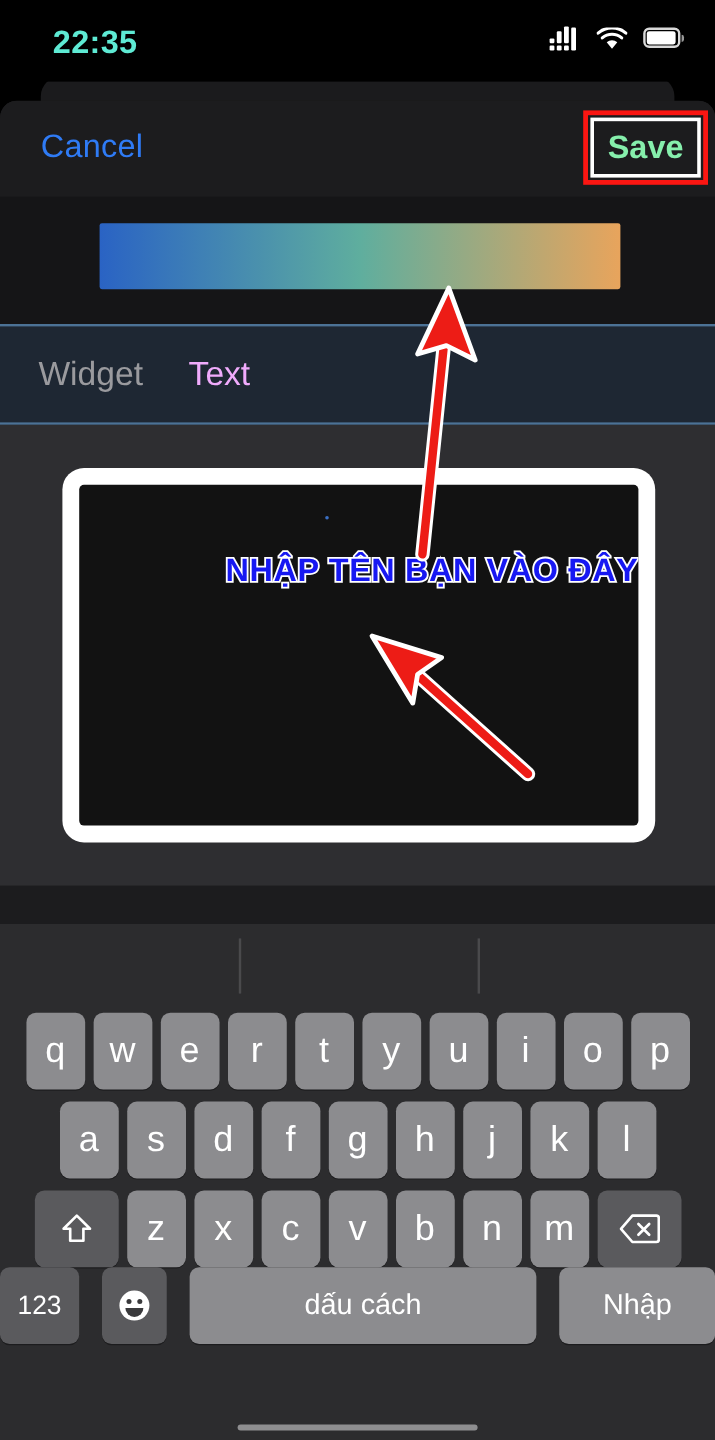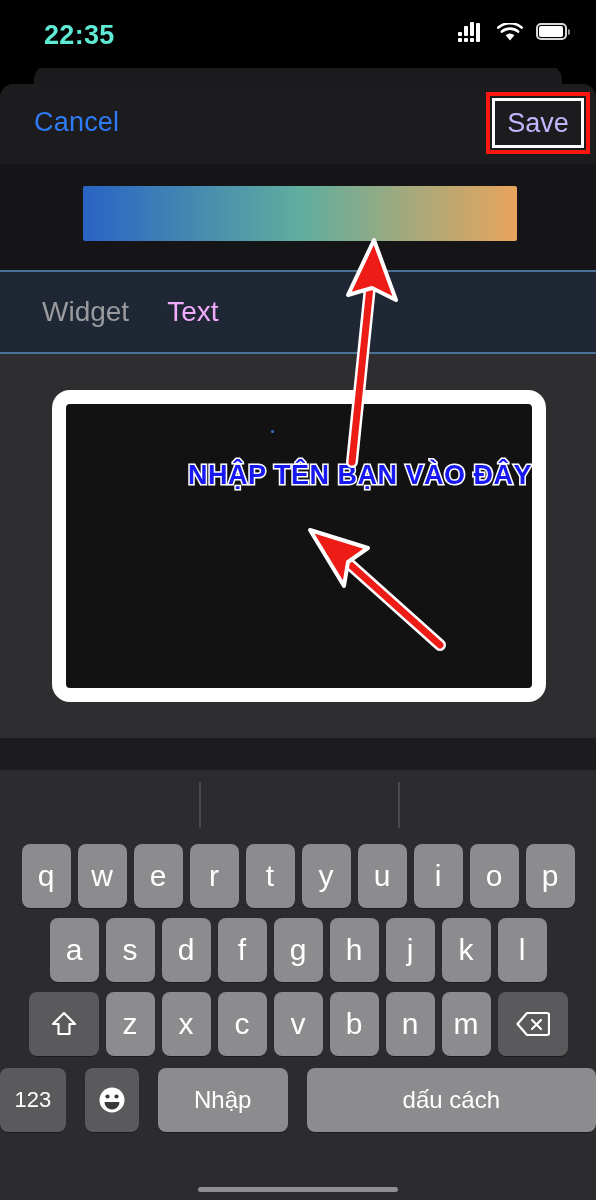--- a/index.html
+++ b/index.html
@@ -92,21 +92,21 @@
     width:104px; height:62px;
     border:4px solid #fb1612;
     display:flex; align-items:center; justify-content:center;
   }
   .nav-save-box .inner {
     position:absolute; left:2px; top:2px; right:2px; bottom:2px;
     border:3px solid #ffffff;
   }
   .nav-save {
     position:relative; z-index:2;
-    color:#c4b5fd; font-size:27px; font-weight:400;
+    color:#86efac; font-size:27px; font-weight:700;
     background:none; border:none; font-family:inherit; cursor:pointer;
   }
 
   
   .grad-area { position:relative; height:106px; background:#151517; }
   .grad-bar {
     position:absolute; left:83px; top:22px; width:434px; height:55px;
     border-radius:2px;
   }
 
@@ -115,21 +115,21 @@
     position:relative; height:84px;
     background:#1e2733;
     border-top:2px solid #4c7296;
     border-bottom:2px solid #4c7296;
     display:flex; align-items:center;
   }
   .tab {
     font-size:28px; background:none; border:none; font-family:inherit;
     cursor:pointer; padding:0;
   }
-  .tab.inactive { color:#9a9a9e; margin-left:42px; }
+  .tab.inactive { color:#9a9a9e; margin-left:32px; }
   .tab.active   { color:#f0abfc; margin-left:38px; }
 
   
   .canvas {
     position:relative; height:384px; background:#2e2e31;
   }
   .preview-frame {
     position:absolute; left:52px; top:36px; width:494px; height:312px;
     background:#ffffff; border-radius:18px;
     display:flex; align-items:center; justify-content:center;
@@ -159,21 +159,21 @@
   .predbar .divider {
     position:absolute; top:12px; width:2px; height:46px; background:#4a4a4c;
   }
   .predbar .divider.d1 { left:199px; }
   .predbar .divider.d2 { left:398px; }
 
   .krow { display:flex; justify-content:center; align-items:center; }
   .krow.r1 { gap:7px; margin-top:2px; }
   .krow.r2 { gap:7px; margin-top:10px; }
   .krow.r3 { gap:7px; margin-top:10px; }
-  .krow.r4 { gap:19px; margin-top:12px; }
+  .krow.r4 { gap:19px; }
 
   .key {
     background:#8c8c8f; color:#fff; border:none; font-family:inherit;
     border-radius:8px; cursor:pointer;
     display:flex; align-items:center; justify-content:center;
     box-shadow:0 1px 0 rgba(0,0,0,.35);
   }
   .key.letter { width:49px; height:64px; font-size:30px; font-weight:400; }
   .key.dark   { background:#5a5a5d; }
   .key.mod    { width:70px; height:64px; }
@@ -316,22 +316,22 @@
         <button class="key emoji dark">
           <span>
             <svg width="30" height="30" viewBox="0 0 30 30">
               <circle cx="15" cy="15" r="12.5" fill="#fff"></circle>
               <circle cx="10.5" cy="11.5" r="2.1" fill="#3a3a3c"></circle>
               <circle cx="19.5" cy="11.5" r="2.1" fill="#3a3a3c"></circle>
               <path d="M7.5 17 H22.5 a7.5 7.5 0 0 1 -15 0 Z" fill="#3a3a3c"></path>
             </svg>
           </span>
         </button>
+        <button class="key space">dấu cách</button>
         <button class="key enter">Nhập</button>
-        <button class="key space">dấu cách</button>
       </div>
 
       <div class="home-indicator"></div>
     </div>
   </div>
 
   <svg class="anno" viewBox="0 0 596 1200">
 
     <g>
       <path d="M352 462 L371 277" stroke="#ffffff" stroke-width="12" stroke-linecap="round" fill="none"></path>

